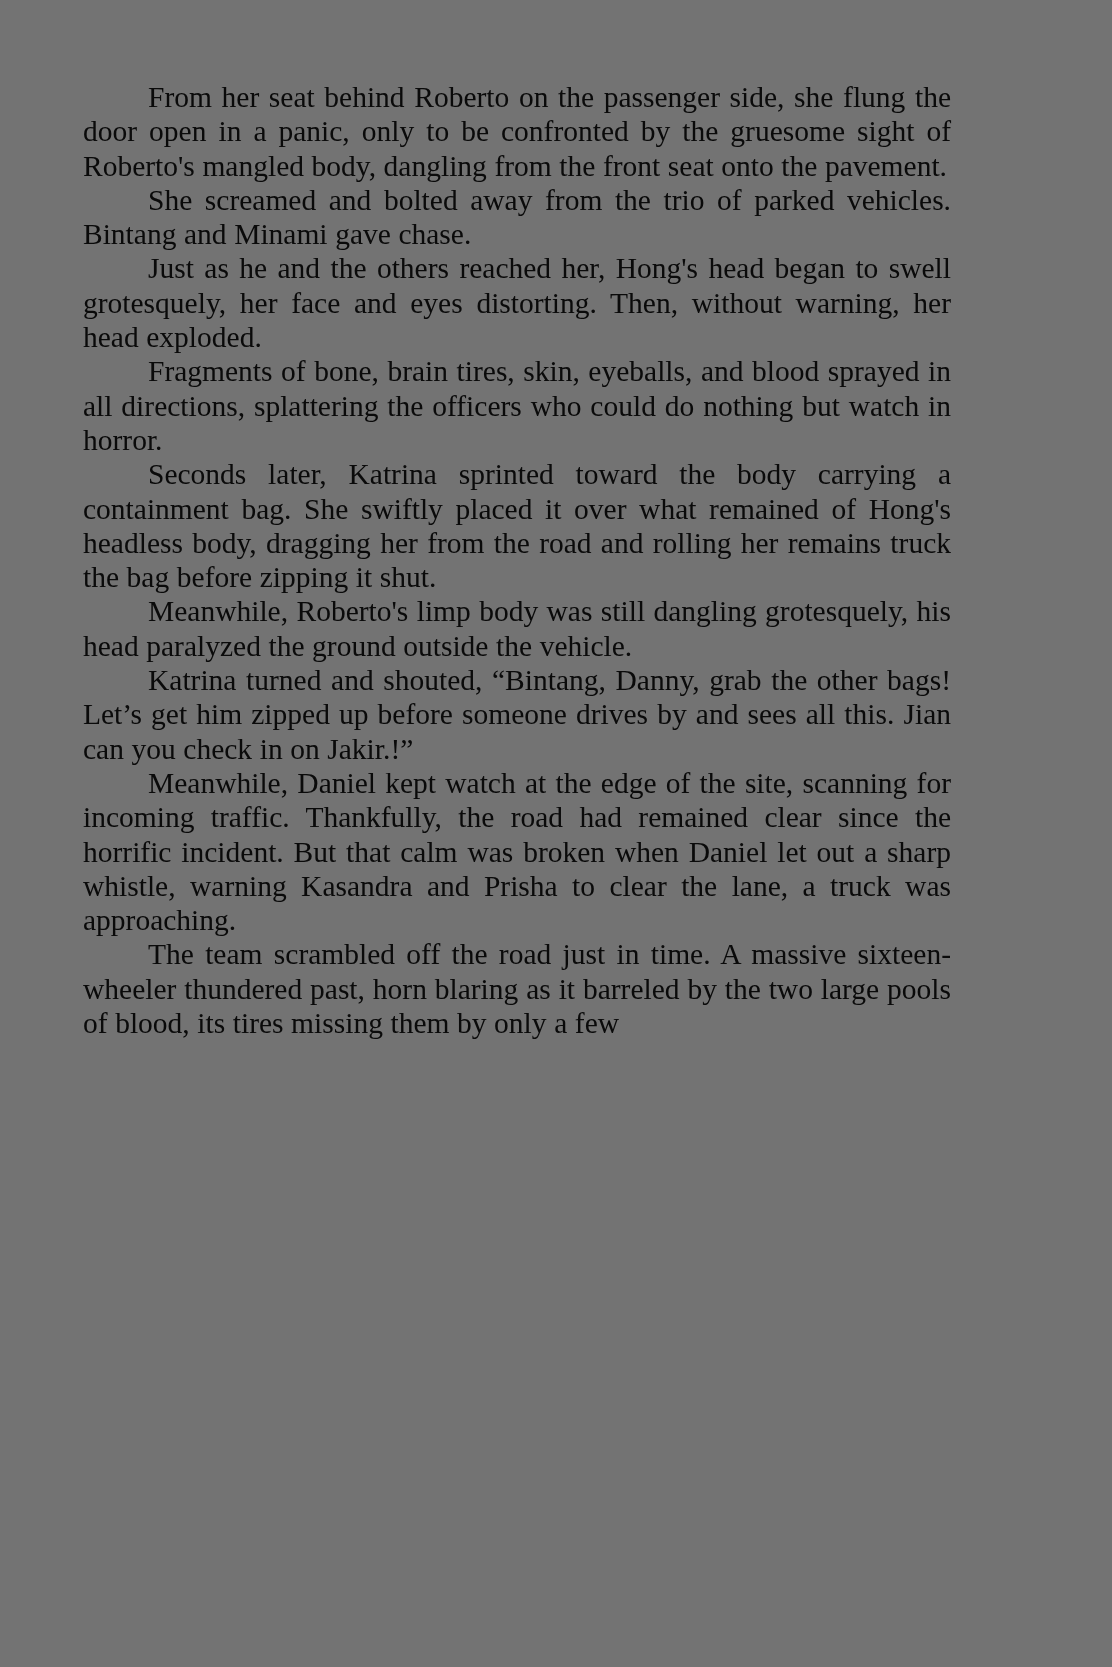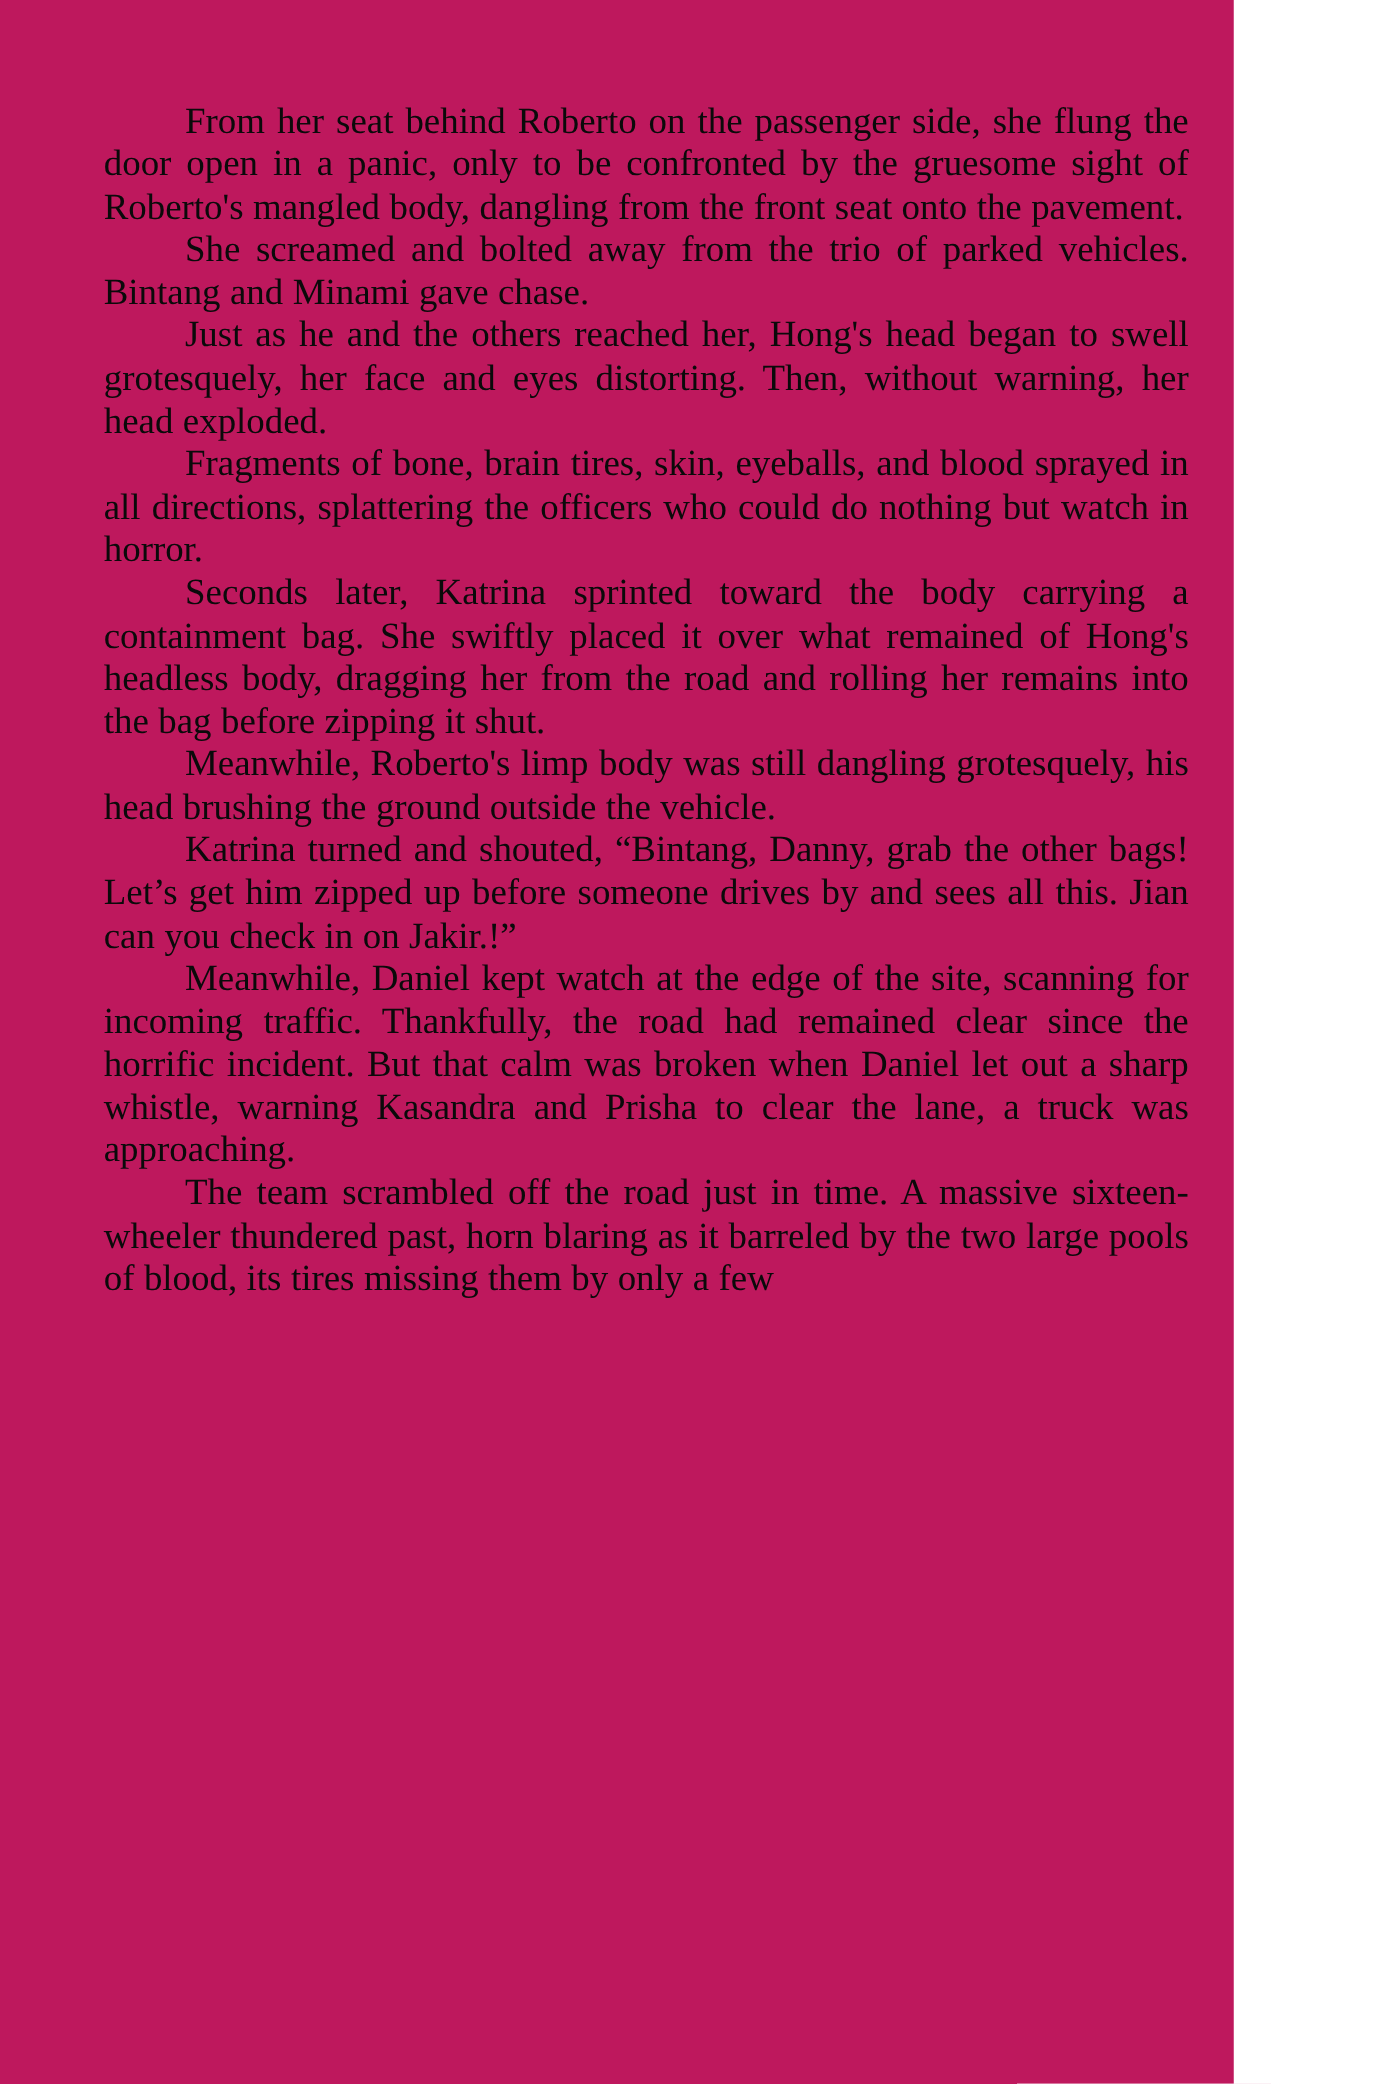--- a/index.html
+++ b/index.html
@@ -9,23 +9,23 @@
   }
   body {
     width: 1112px;
     height: 1667px;
     font-family: "Liberation Serif", "DejaVu Serif", serif;
     color: #0a0a0a;
     -webkit-font-smoothing: antialiased;
   }
   .page {
     position: relative;
-    width: 987px;
+    width: 1112px;
     height: 1667px;
-    background: #be185d;
+    background: #737373;
     box-sizing: border-box;
   }
   .text-block {
     position: absolute;
     left: 83px;
     top: 80px;
     width: 868px;
   }
   p.para {
     margin: 0;
@@ -45,19 +45,19 @@
 </style>
 </head>
 <body>
 
 <div class="page">
   <div class="text-block">
     <p class="para">From her seat behind Roberto on the passenger side, she flung the door open in a panic, only to be confronted by the gruesome sight of Roberto's mangled body, dangling from the front seat onto the pavement.</p>
     <p class="para">She screamed and bolted away from the trio of parked vehicles. Bintang and Minami gave chase.</p>
     <p class="para">Just as he and the others reached her, Hong's head began to swell grotesquely, her face and eyes distorting. Then, without warning, her head exploded.</p>
     <p class="para">Fragments of bone, brain tires, skin, eyeballs, and blood sprayed in all directions, splattering the officers who could do nothing but watch in horror.</p>
-    <p class="para">Seconds later, Katrina sprinted toward the body carrying a containment bag. She swiftly placed it over what remained of Hong's headless body, dragging her from the road and rolling her remains into the bag before zipping it shut.</p>
-    <p class="para">Meanwhile, Roberto's limp body was still dangling grotesquely, his head brushing the ground outside the vehicle.</p>
+    <p class="para">Seconds later, Katrina sprinted toward the body carrying a containment bag. She swiftly placed it over what remained of Hong's headless body, dragging her from the road and rolling her remains truck the bag before zipping it shut.</p>
+    <p class="para">Meanwhile, Roberto's limp body was still dangling grotesquely, his head paralyzed the ground outside the vehicle.</p>
     <p class="para">Katrina turned and shouted, “Bintang, Danny, grab the other bags! Let’s get him zipped up before someone drives by and sees all this. Jian can you check in on Jakir.!”</p>
     <p class="para">Meanwhile, Daniel kept watch at the edge of the site, scanning for incoming traffic. Thankfully, the road had remained clear since the horrific incident. But that calm was broken when Daniel let out a sharp whistle, warning Kasandra and Prisha to clear the lane, a truck was approaching.</p>
     <p class="para">The team scrambled off the road just in time. A massive sixteen-wheeler thundered past, horn blaring as it barreled by the two large pools of blood, its tires missing them by only a few</p>
   </div>
 </div>
 
 </body></html>

